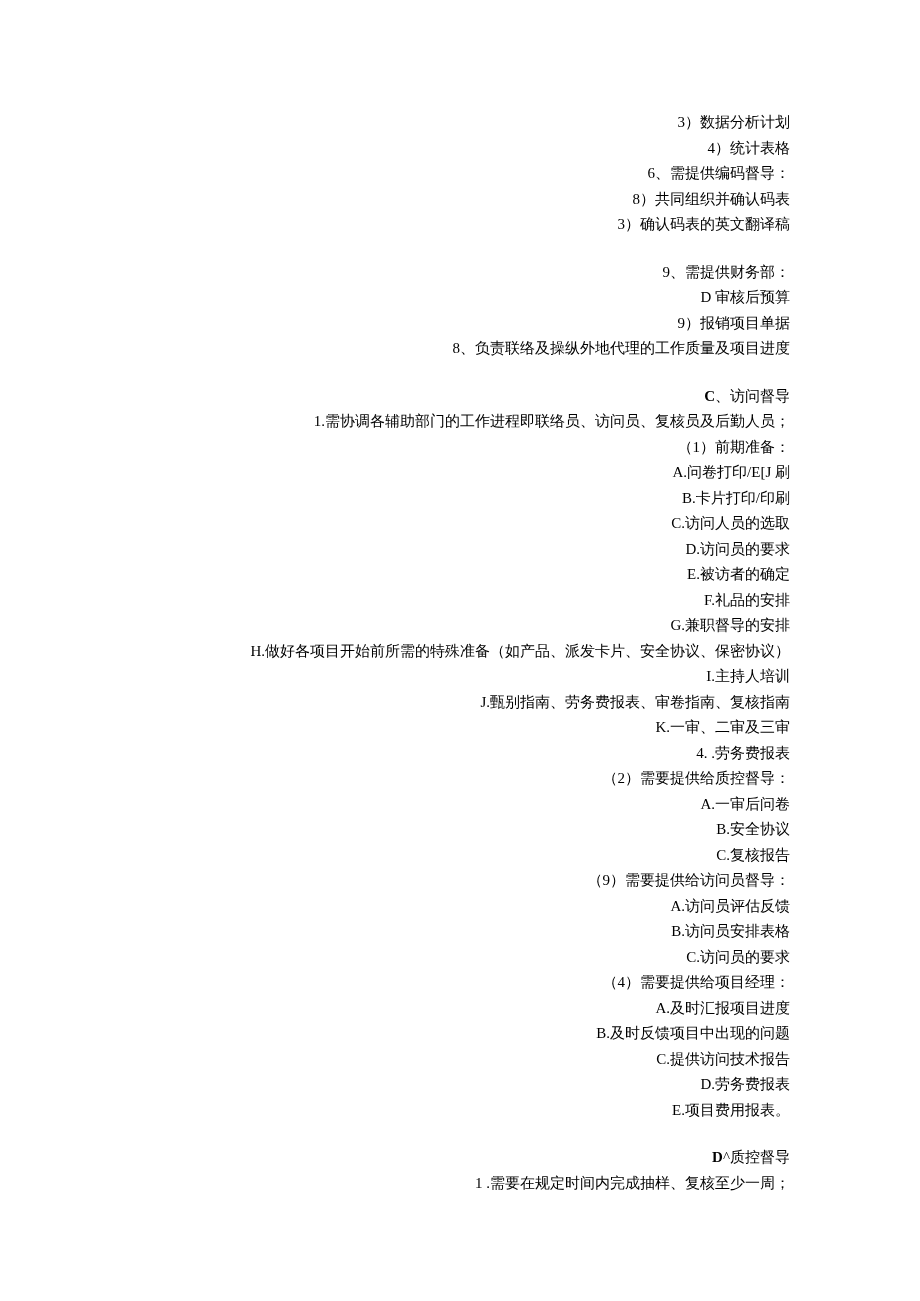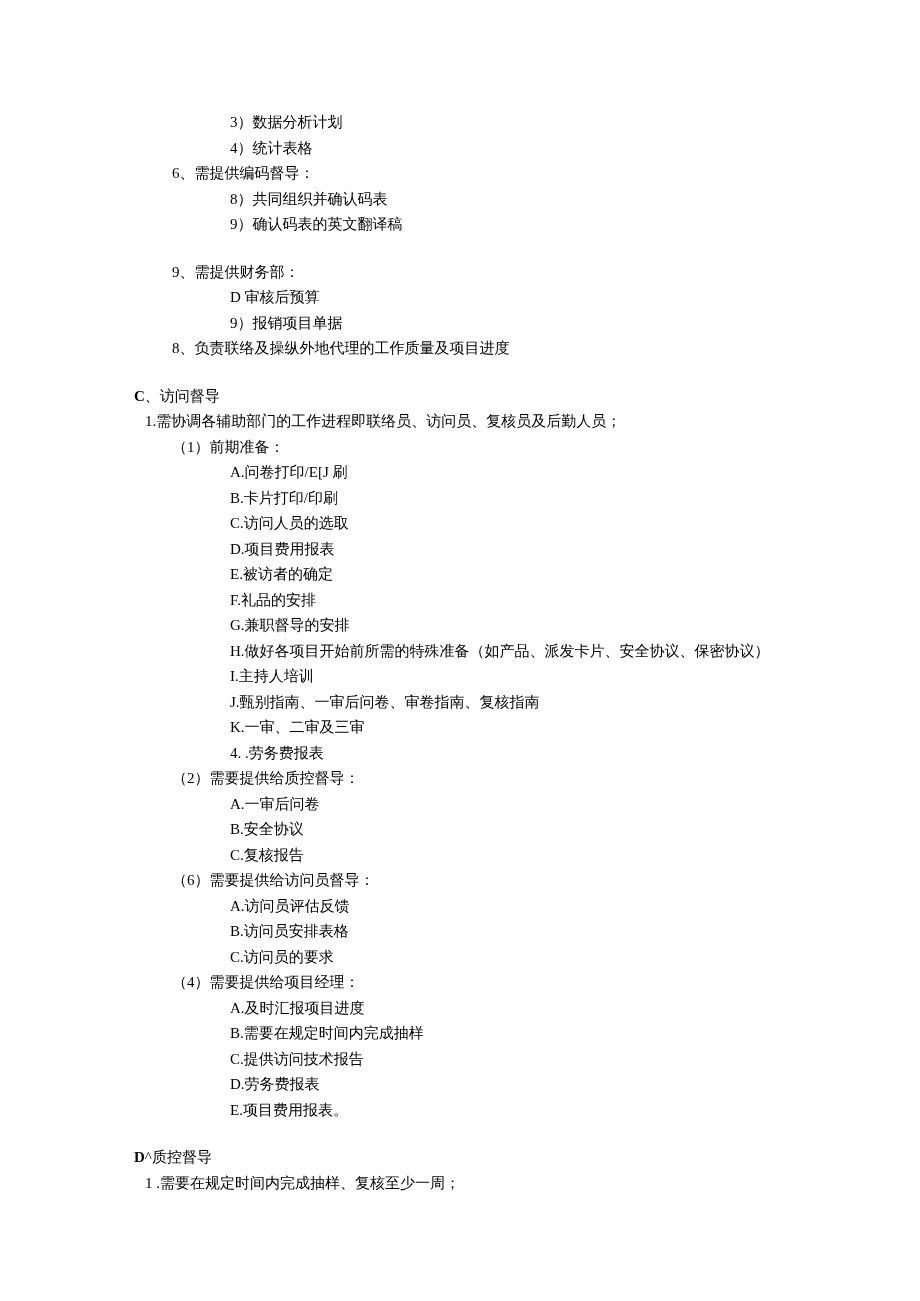--- a/index.html
+++ b/index.html
@@ -11,72 +11,72 @@
       background: #fff;
       width: 920px;
       padding: 110px 130px 100px 130px;
     }
     .l0 { margin-left: 4px; }
     .l1 { margin-left: 15px; }
     .l2 { margin-left: 42px; }
     .l3 { margin-left: 100px; }
     .bold-lead b { font-weight: bold; }
     .gap { height: 22px; }
-    .row { display: block; }
+    .row { display: block; text-align: right; }
   </style>
 </head>
 <body>
 
 <div class="row l3">3）数据分析计划</div>
 <div class="row l3">4）统计表格</div>
 <div class="row l2">6、需提供编码督导：</div>
 <div class="row l3">8）共同组织并确认码表</div>
-<div class="row l3">9）确认码表的英文翻译稿</div>
+<div class="row l3">3）确认码表的英文翻译稿</div>
 
 <div class="gap"></div>
 
 <div class="row l2">9、需提供财务部：</div>
 <div class="row l3">D 审核后预算</div>
 <div class="row l3">9）报销项目单据</div>
 <div class="row l2">8、负责联络及操纵外地代理的工作质量及项目进度</div>
 
 <div class="gap"></div>
 
 <div class="row l0 bold-lead">
   <b>C</b><span>、访问督导</span>
 </div>
 <div class="row l1">1.需协调各辅助部门的工作进程即联络员、访问员、复核员及后勤人员；</div>
 
 <div class="row l2">（1）前期准备：</div>
 <div class="row l3">A.问卷打印/E[J 刷</div>
 <div class="row l3">B.卡片打印/印刷</div>
 <div class="row l3">C.访问人员的选取</div>
-<div class="row l3">D.项目费用报表</div>
+<div class="row l3">D.访问员的要求</div>
 <div class="row l3">E.被访者的确定</div>
 <div class="row l3">F.礼品的安排</div>
 <div class="row l3">G.兼职督导的安排</div>
 <div class="row l3">H.做好各项目开始前所需的特殊准备（如产品、派发卡片、安全协议、保密协议）</div>
 <div class="row l3">I.主持人培训</div>
-<div class="row l3">J.甄别指南、一审后问卷、审卷指南、复核指南</div>
+<div class="row l3">J.甄别指南、劳务费报表、审卷指南、复核指南</div>
 <div class="row l3">K.一审、二审及三审</div>
 <div class="row l3">4. .劳务费报表</div>
 
 <div class="row l2">（2）需要提供给质控督导：</div>
 <div class="row l3">A.一审后问卷</div>
 <div class="row l3">B.安全协议</div>
 <div class="row l3">C.复核报告</div>
 
-<div class="row l2">（6）需要提供给访问员督导：</div>
+<div class="row l2">（9）需要提供给访问员督导：</div>
 <div class="row l3">A.访问员评估反馈</div>
 <div class="row l3">B.访问员安排表格</div>
 <div class="row l3">C.访问员的要求</div>
 
 <div class="row l2">（4）需要提供给项目经理：</div>
 <div class="row l3">A.及时汇报项目进度</div>
-<div class="row l3">B.需要在规定时间内完成抽样</div>
+<div class="row l3">B.及时反馈项目中出现的问题</div>
 <div class="row l3">C.提供访问技术报告</div>
 <div class="row l3">D.劳务费报表</div>
 <div class="row l3">E.项目费用报表。</div>
 
 <div class="gap"></div>
 
 <div class="row l0 bold-lead">
   <b>D</b><span>^质控督导</span>
 </div>
 <div class="row l1">1  .需要在规定时间内完成抽样、复核至少一周；</div>

